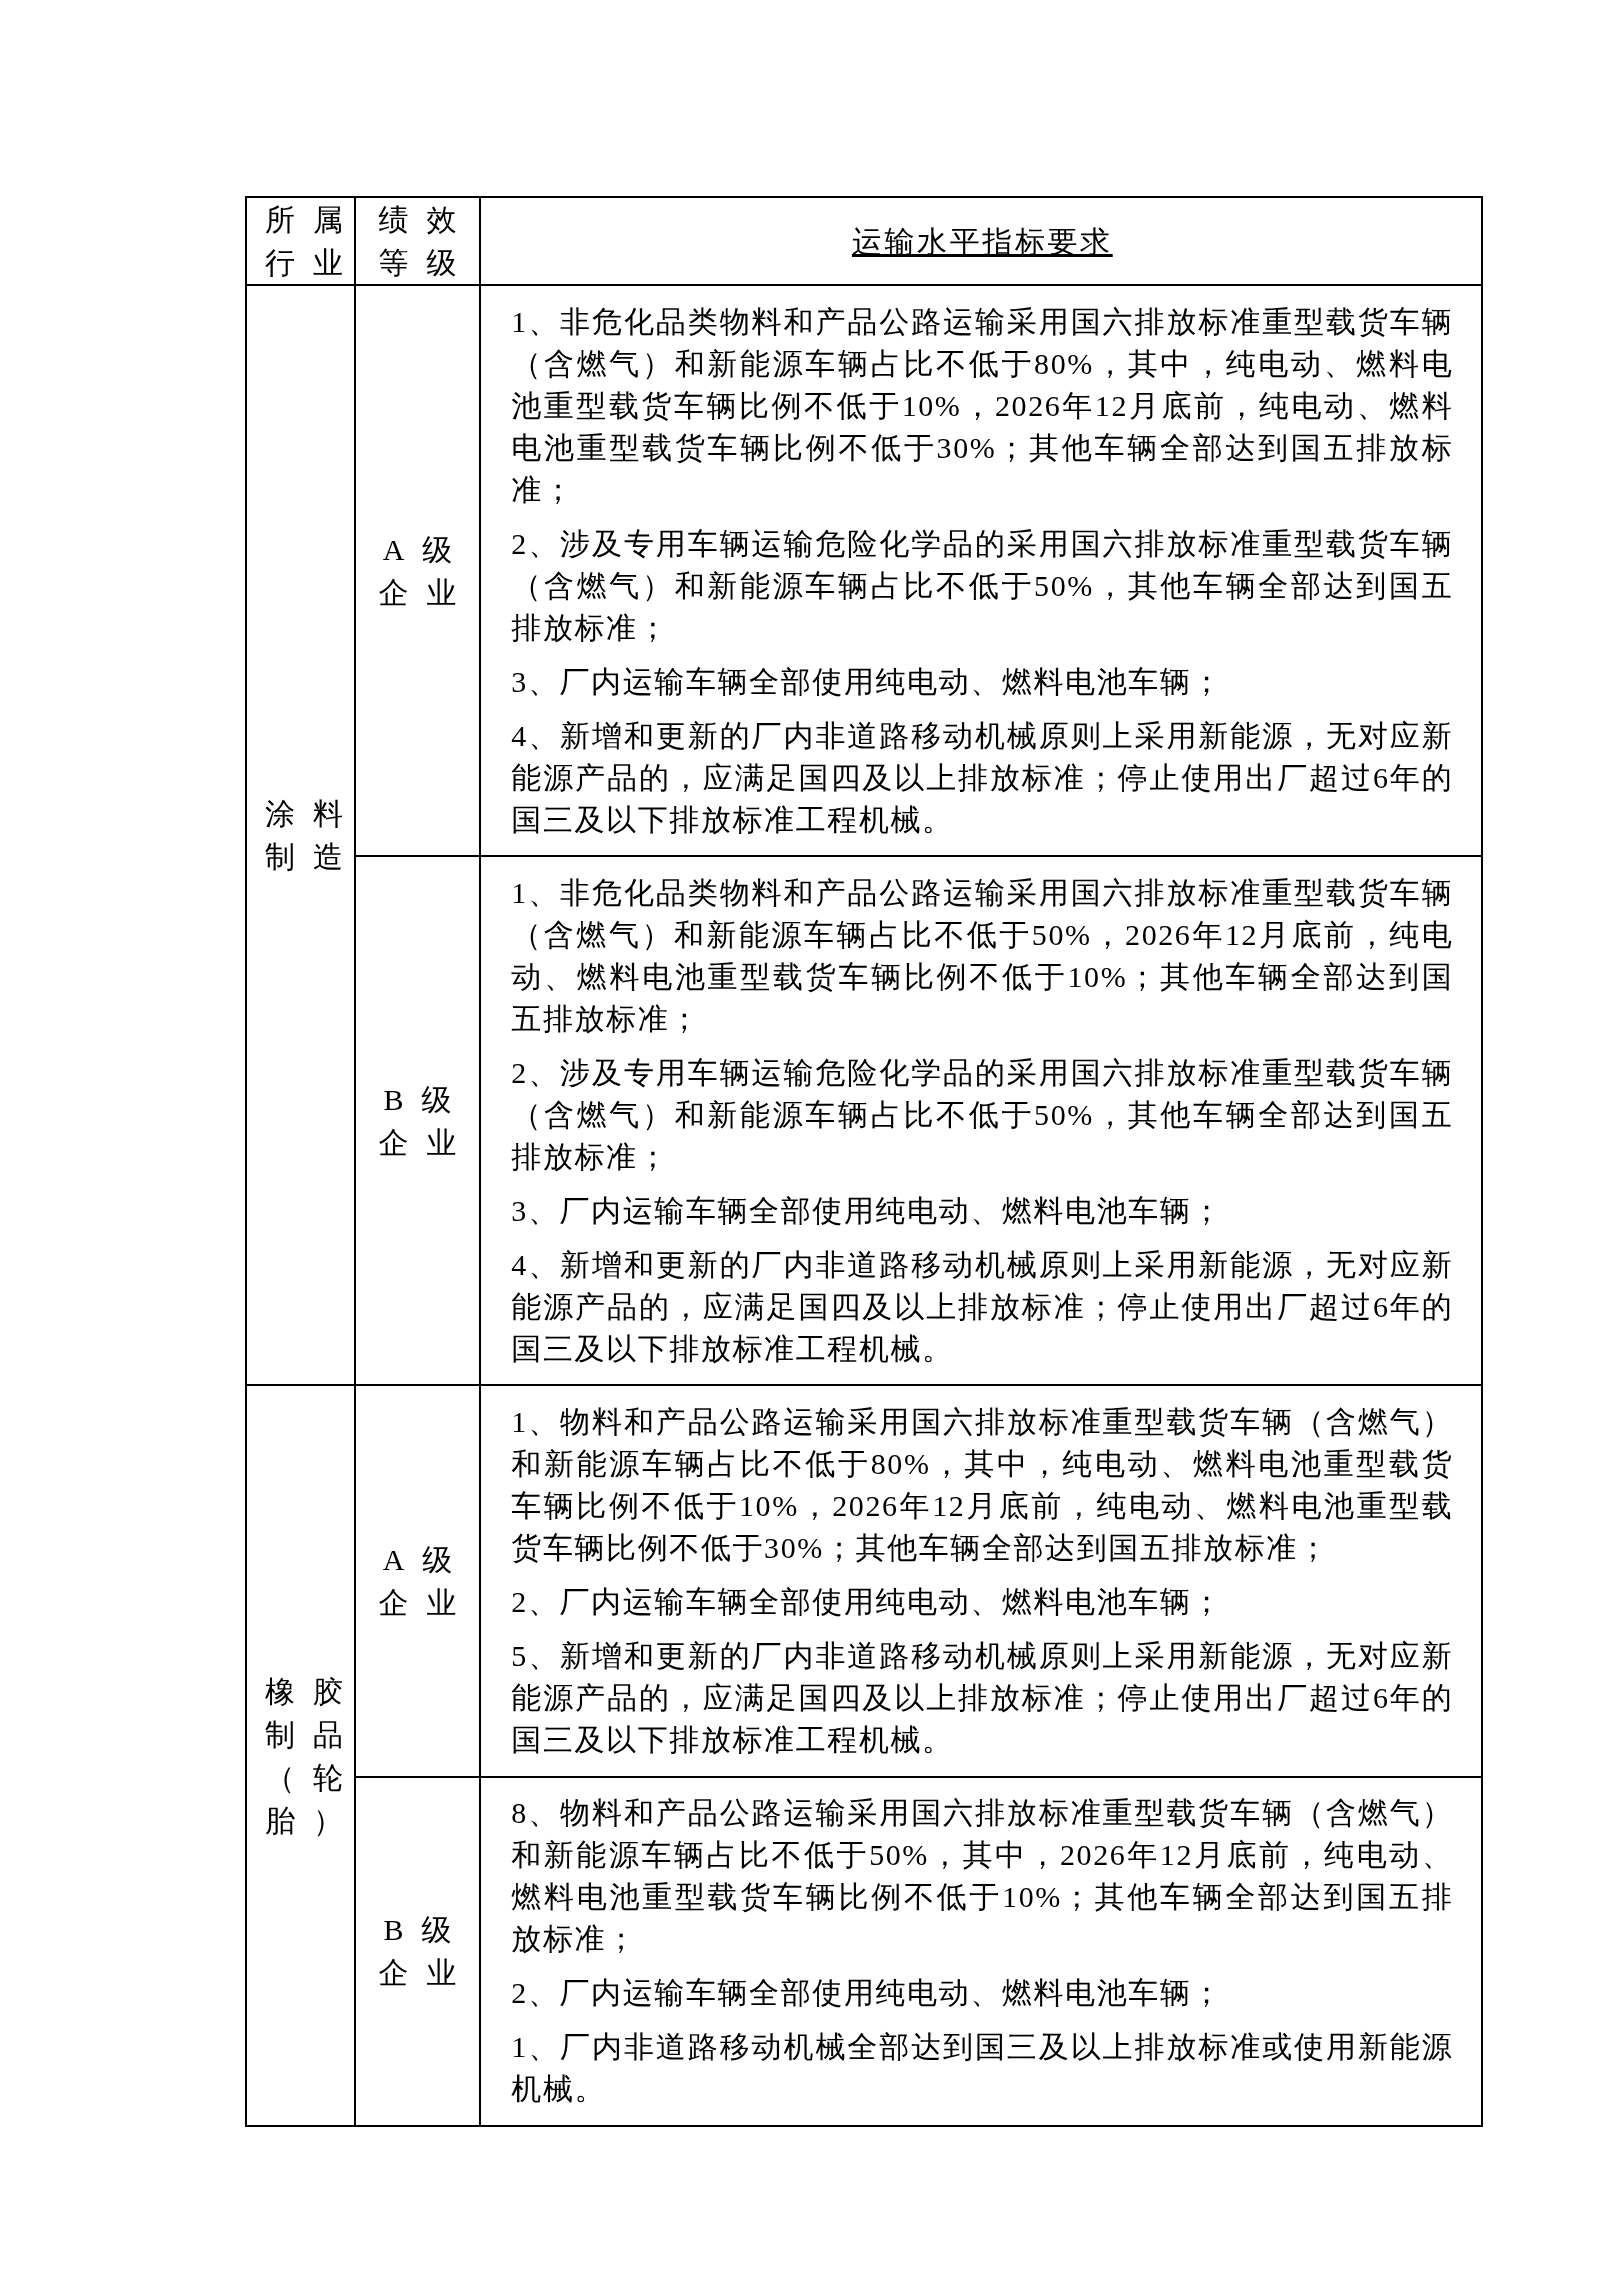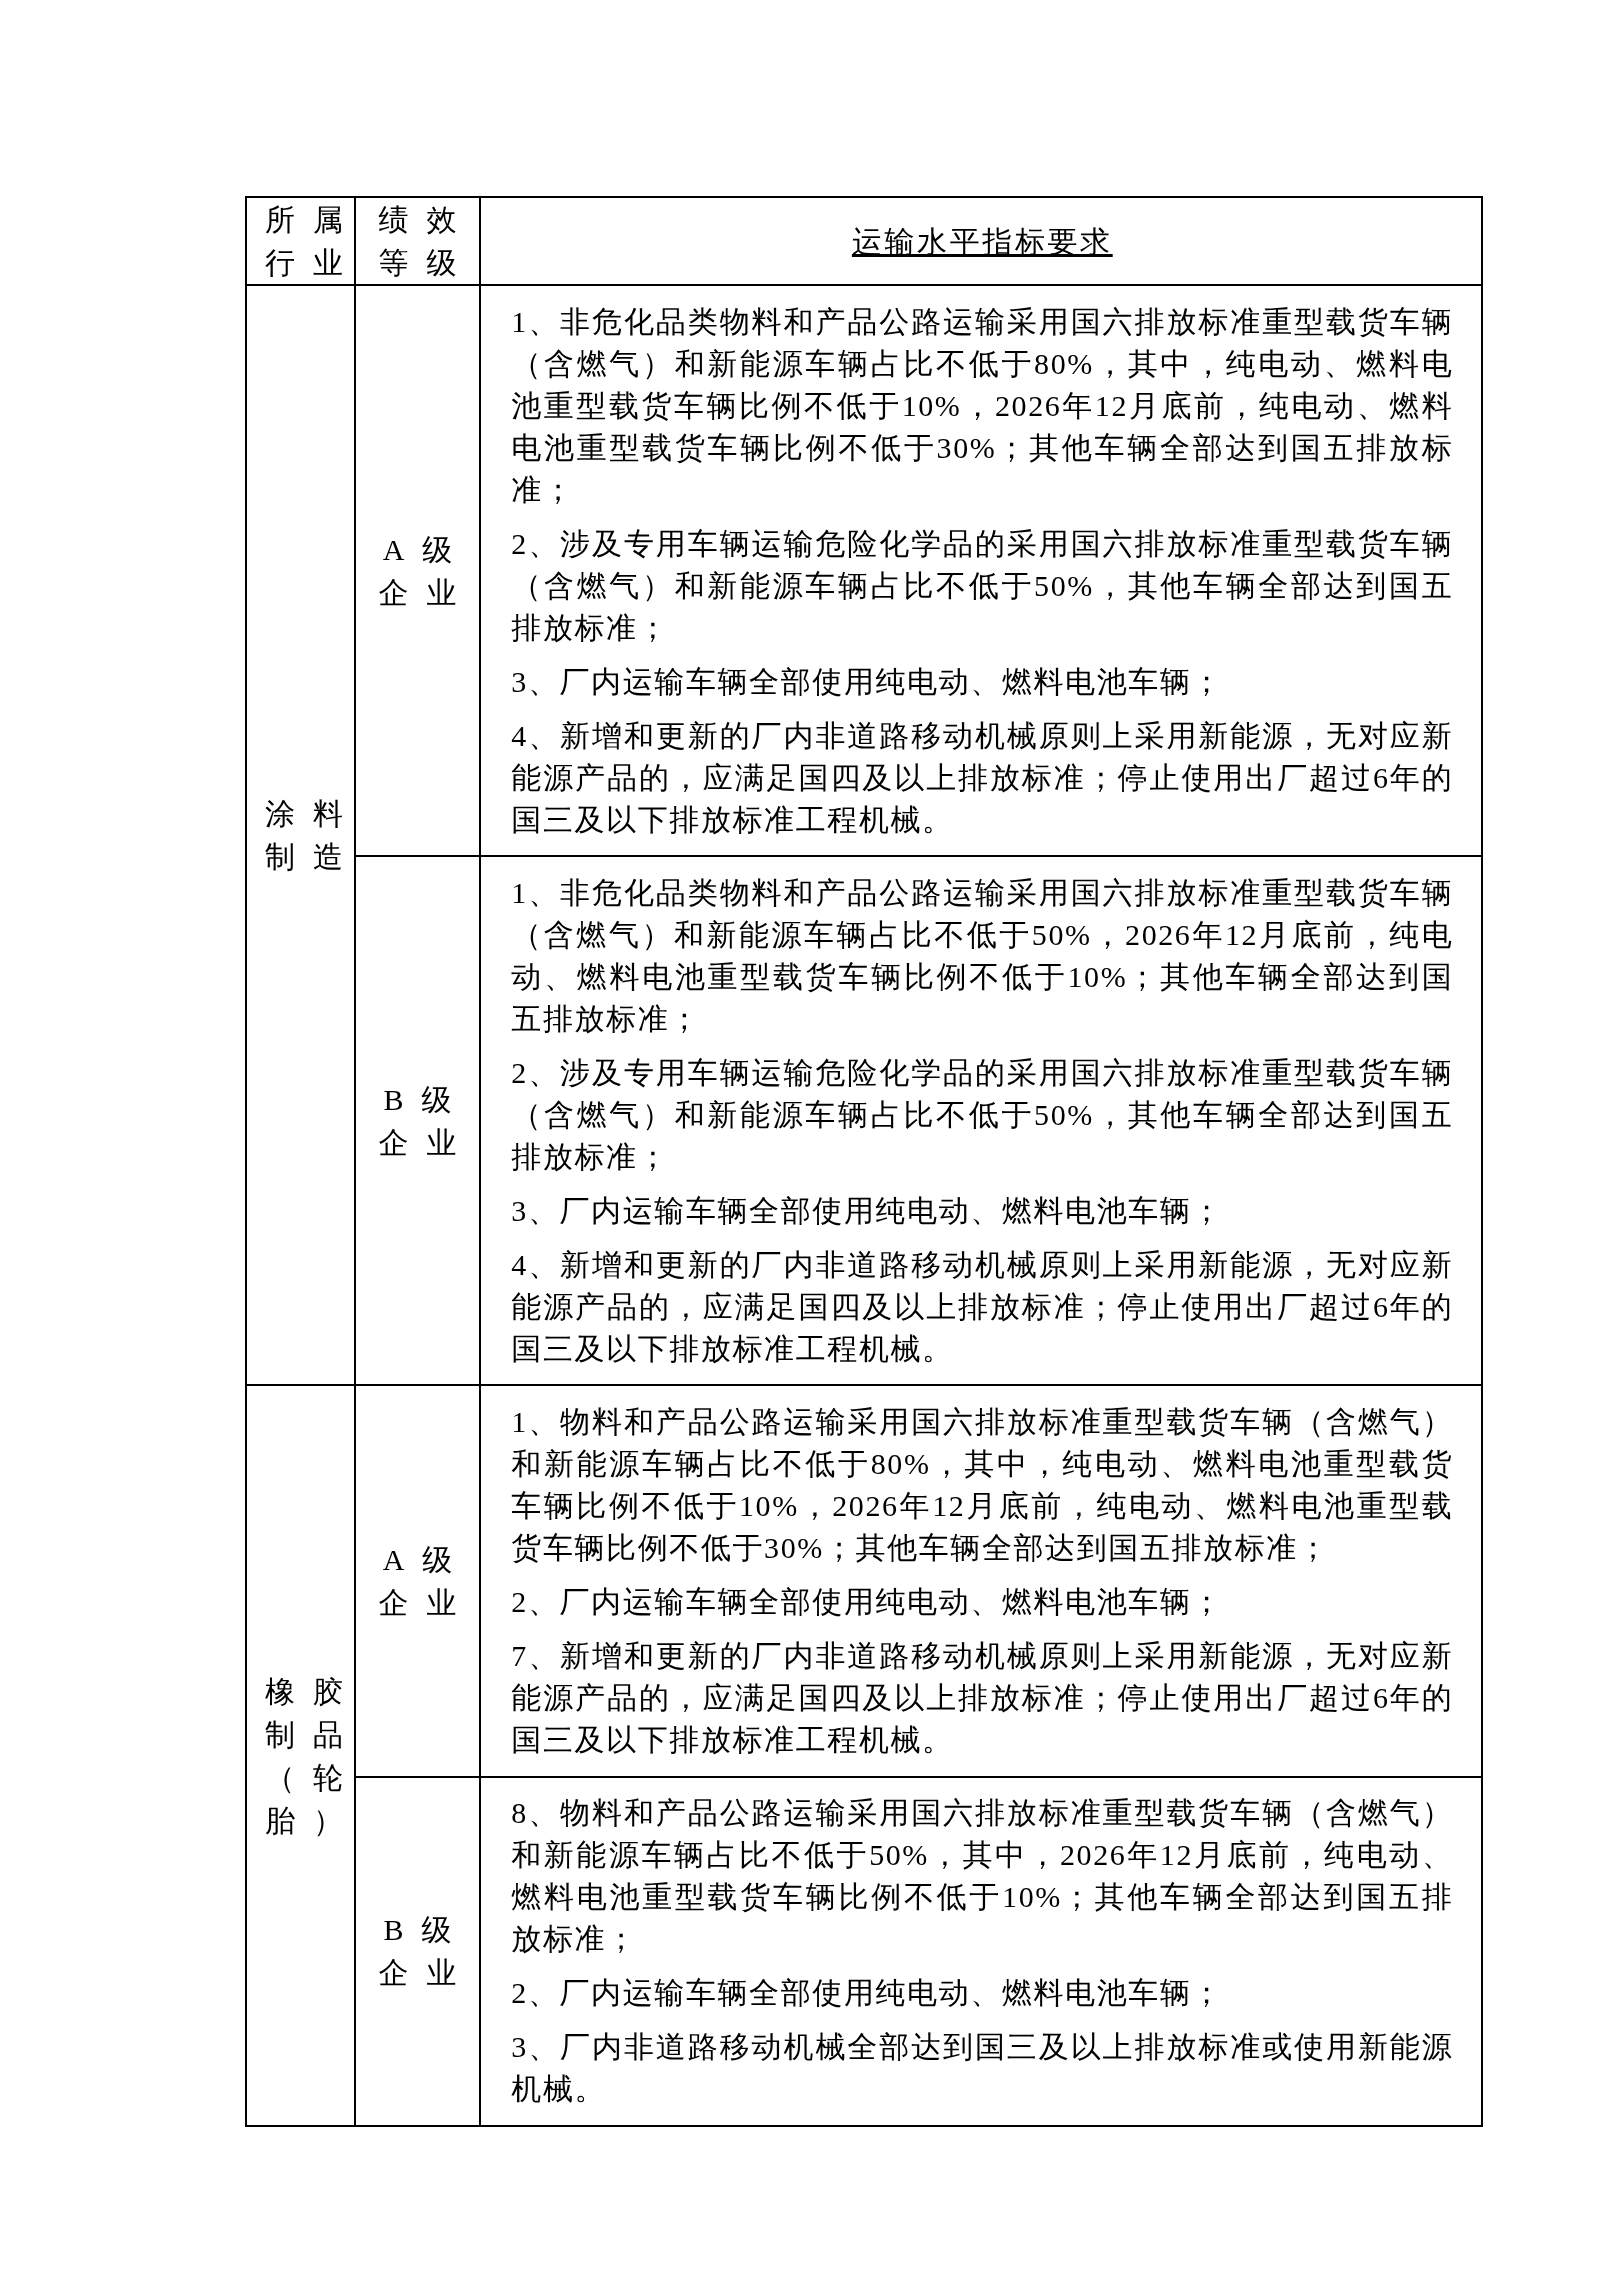--- a/index.html
+++ b/index.html
@@ -130,31 +130,31 @@
         <div class="spread-line">（轮</div>
         <div class="spread-line">胎）</div>
       </td>
       <td class="hdr-cell">
         <div class="spread-line">A级</div>
         <div class="spread-line">企业</div>
       </td>
       <td class="req-cell">
         <p>1、物料和产品公路运输采用国六排放标准重型载货车辆（含燃气）和新能源车辆占比不低于80%，其中，纯电动、燃料电池重型载货车辆比例不低于10%，2026年12月底前，纯电动、燃料电池重型载货车辆比例不低于30%；其他车辆全部达到国五排放标准；</p>
         <p>2、厂内运输车辆全部使用纯电动、燃料电池车辆；</p>
-        <p>7、新增和更新的厂内非道路移动机械原则上采用新能源，无对应新能源产品的，应满足国四及以上排放标准；停止使用出厂超过6年的国三及以下排放标准工程机械。</p>
+        <p>5、新增和更新的厂内非道路移动机械原则上采用新能源，无对应新能源产品的，应满足国四及以上排放标准；停止使用出厂超过6年的国三及以下排放标准工程机械。</p>
       </td>
     </tr>
 
     <tr style="height:296px;">
       <td class="hdr-cell">
         <div class="spread-line">B级</div>
         <div class="spread-line">企业</div>
       </td>
       <td class="req-cell">
         <p>8、物料和产品公路运输采用国六排放标准重型载货车辆（含燃气）和新能源车辆占比不低于50%，其中，2026年12月底前，纯电动、燃料电池重型载货车辆比例不低于10%；其他车辆全部达到国五排放标准；</p>
         <p>2、厂内运输车辆全部使用纯电动、燃料电池车辆；</p>
-        <p>3、厂内非道路移动机械全部达到国三及以上排放标准或使用新能源机械。</p>
+        <p>1、厂内非道路移动机械全部达到国三及以上排放标准或使用新能源机械。</p>
       </td>
     </tr>
   </tbody>
     </table>
 </div>
 
 
 </body></html>

